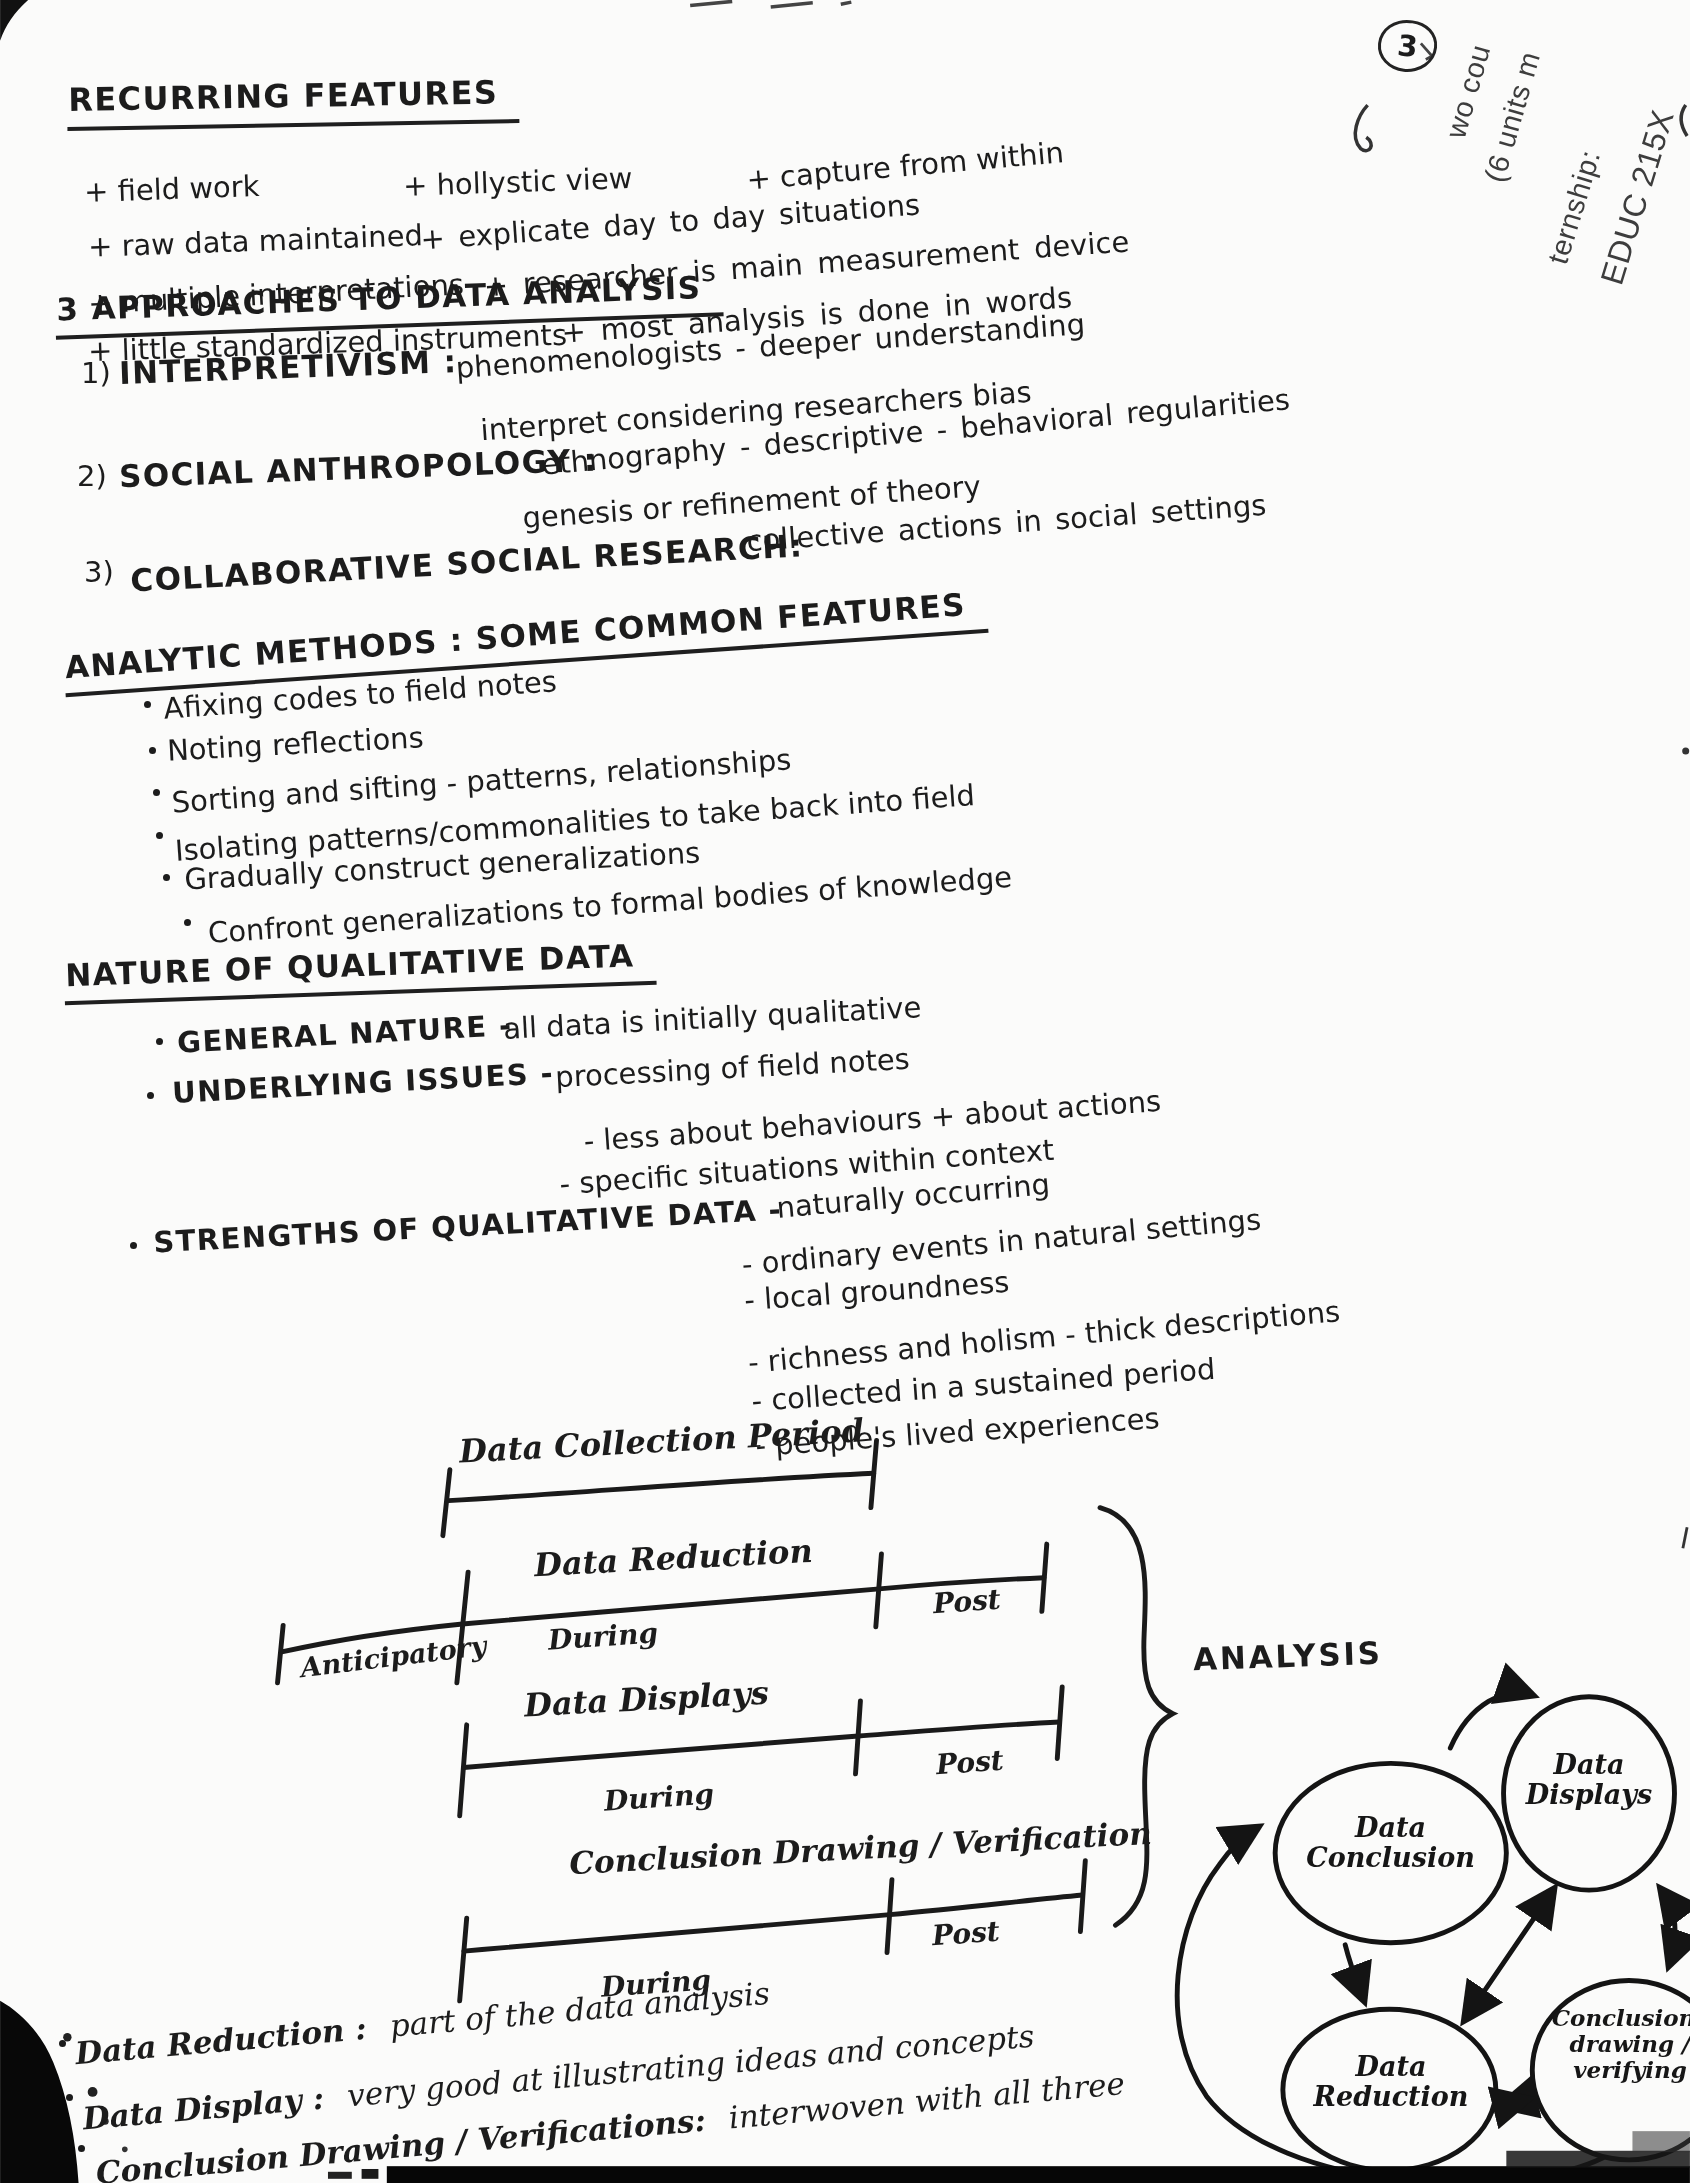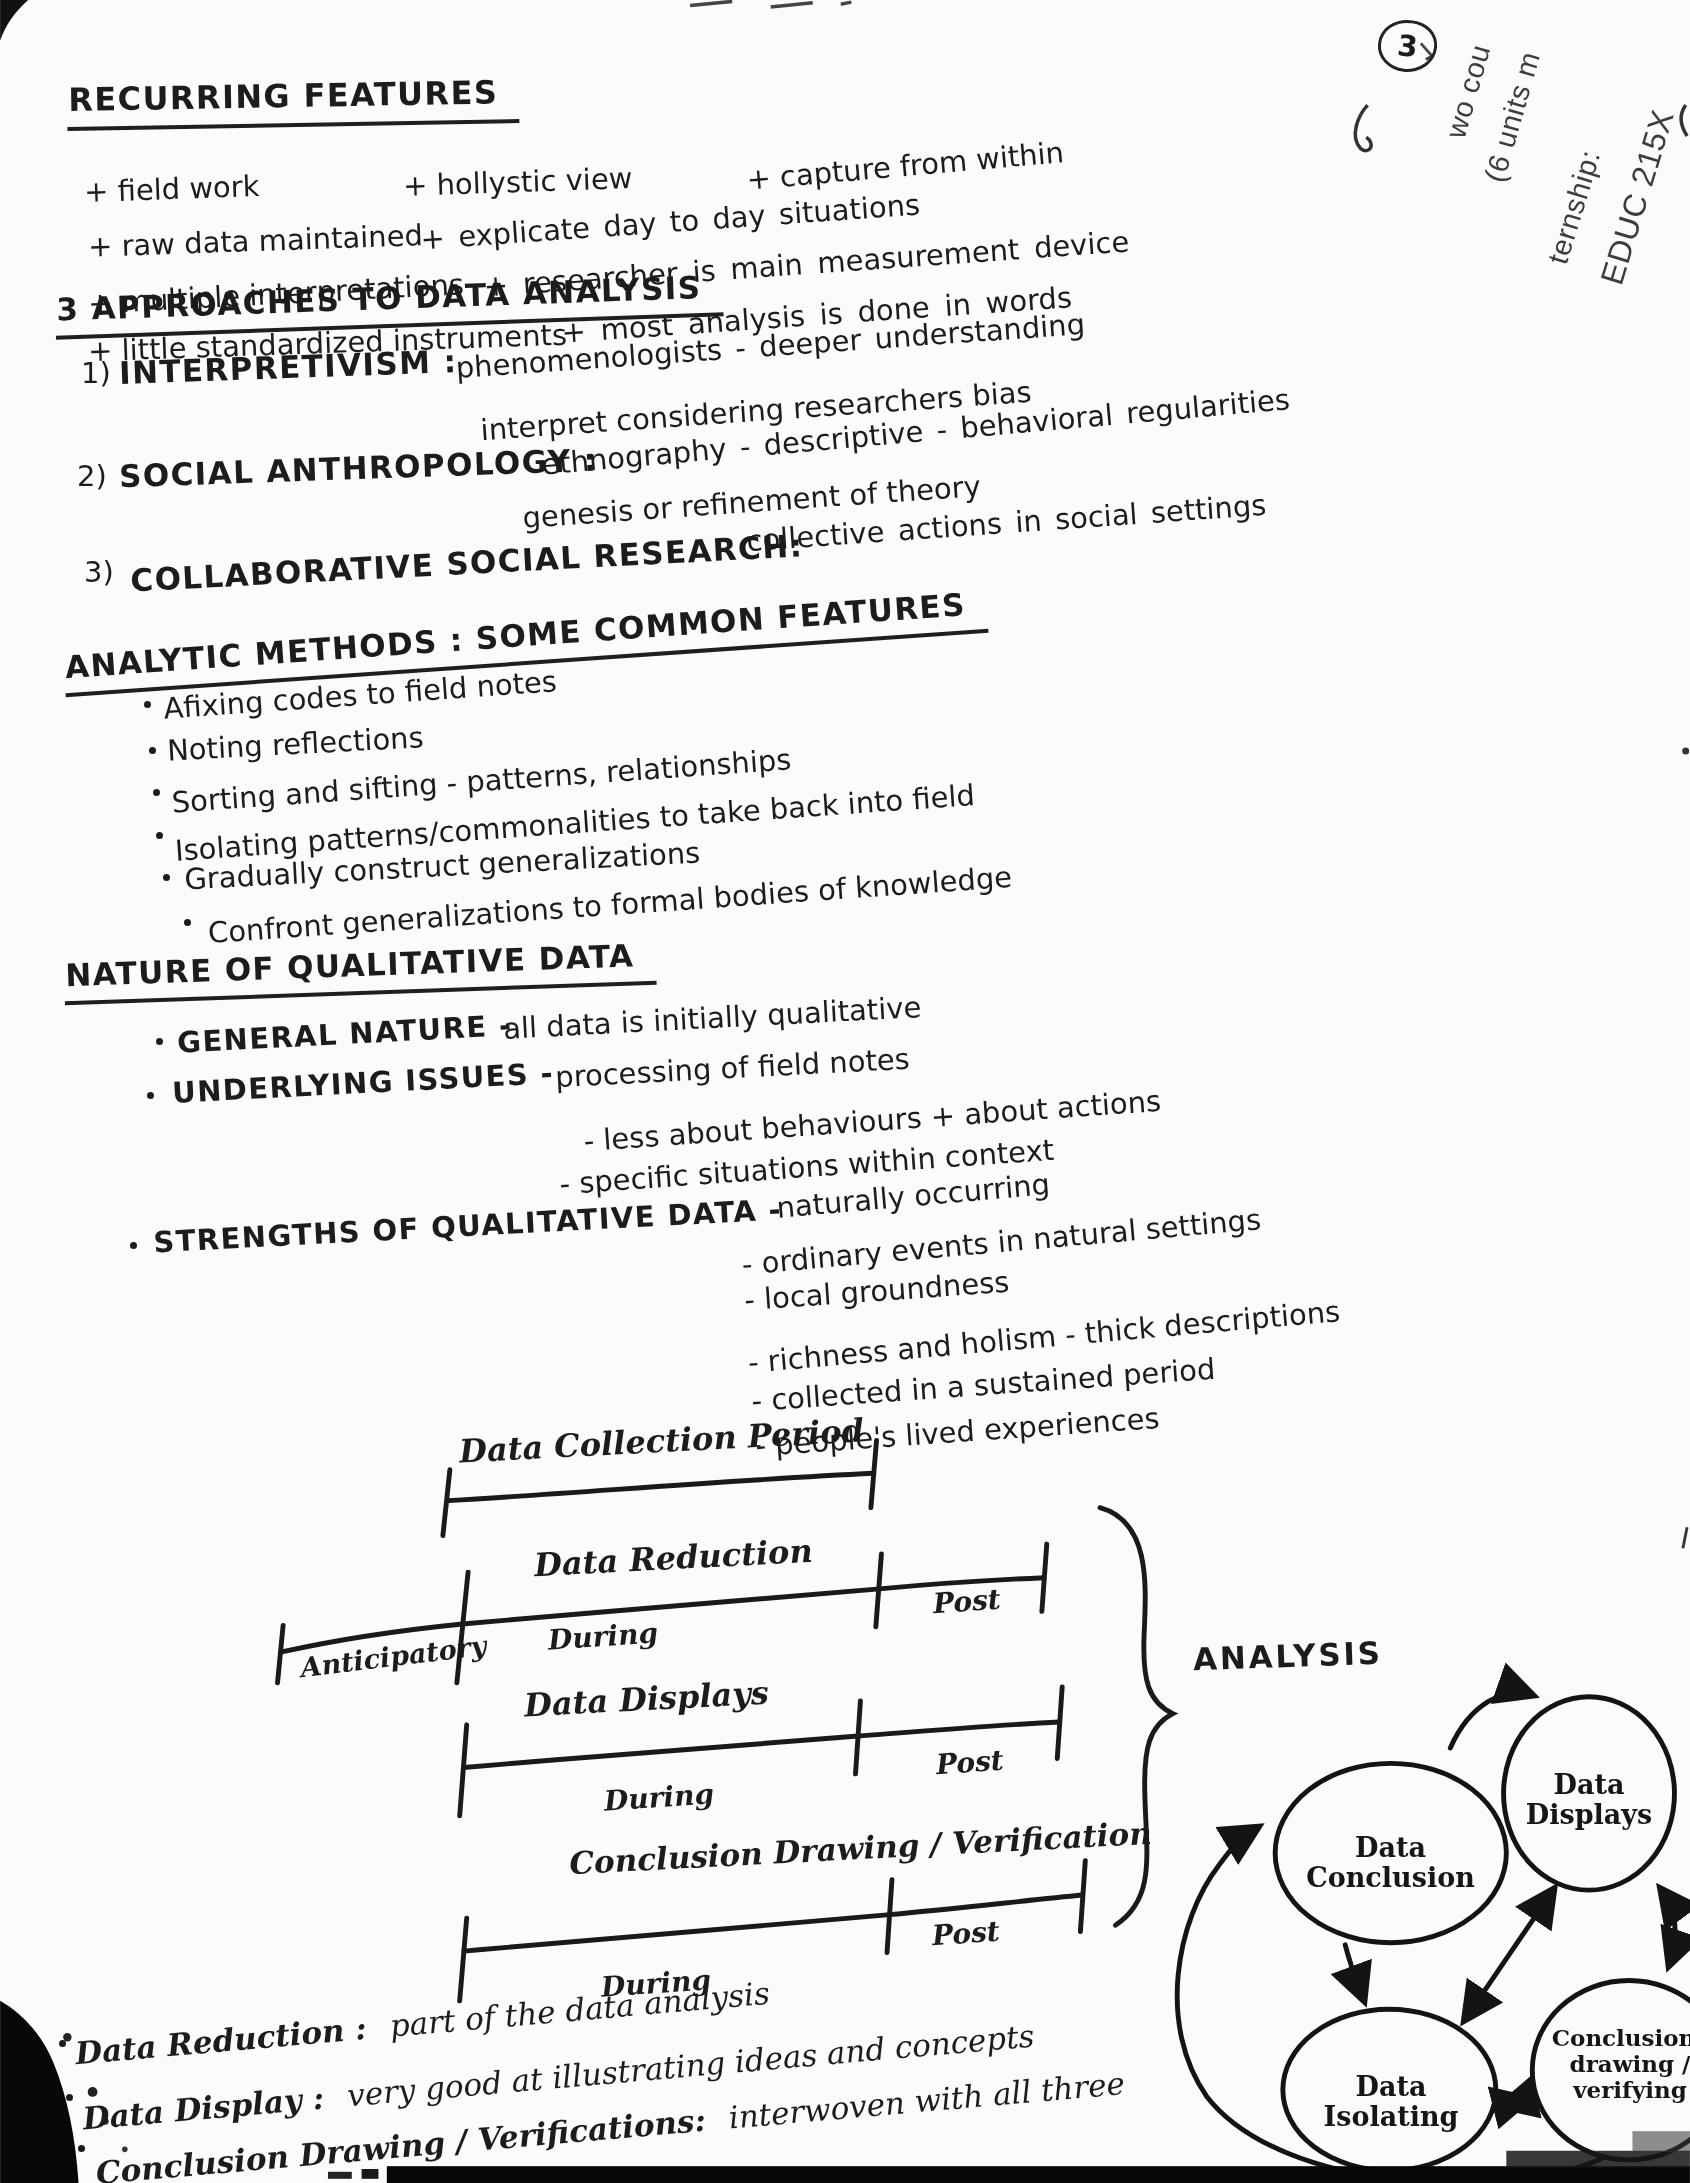--- a/index.html
+++ b/index.html
@@ -10,21 +10,21 @@
   .ul { border-bottom:4.9px solid #1f1f1f; padding:0 21px 8.4px 1.4px; }
   .dot { position:absolute; width:7px; height:7px; border-radius:50%; background:#1c1c1c; }
   .overlay { position:absolute; left:0; top:0; width:1690px; height:2183px; }
   .pagenum { position:absolute; left:1378px; top:19.6px; width:53px; height:46px;
              border:3.5px solid #232323; border-radius:50% 46% 52% 48%; transform:rotate(6deg);
              display:flex; align-items:center; justify-content:center;
              font:700 29px "DejaVu Sans",sans-serif; color:#1c1c1c; }
   .rot { position:absolute; transform-origin:0 100%; font-family:"Liberation Sans",sans-serif;
          color:#3d3d3d; font-size:29px; letter-spacing:0.7px; white-space:nowrap; }
   .cyc { position:absolute; text-align:center; color:#161616; font-family:"DejaVu Serif",serif;
-         font-weight:700; line-height:1.12;margin-top:20px; }
+         font-style:italic; font-weight:700; line-height:1.12; }
 </style>
 </head>
 <body>
 
 <div class="page">
 
   <svg class="overlay" viewBox="0 0 2412 3116">
     <defs>
       <marker id="ah" viewBox="0 0 12 12" refX="10" refY="6" markerWidth="9" markerHeight="9" orient="auto-start-reverse">
         <path d="M0,0 L12,6 L0,12 z" fill="#141414"></path>
@@ -171,21 +171,21 @@
   <div class="cyc" style="left:1282px; top:1813px; width:217px; font-size:27px;">
     <div>Data</div>
     <div>Conclusion</div>
   </div>
   <div class="cyc" style="left:1505px; top:1750px; width:168px; font-size:27px;">
     <div>Data</div>
     <div>Displays</div>
   </div>
   <div class="cyc" style="left:1286px; top:2052px; width:210px; font-size:27px;">
     <div>Data</div>
-    <div>Isolating</div>
+    <div>Reduction</div>
   </div>
   <div class="cyc" style="left:1539px; top:2005px; width:182px; font-size:23px;">
     <div>Conclusions</div>
     <div>drawing /</div>
     <div>verifying</div>
   </div>
 
   <span class="dot" style="left:59px; top:2040px;"></span>
   <div class="hw cur" style="left:74px; top:2005px; font-size:31px; transform:rotate(-5deg);">
     <span>Data Reduction :</span>

